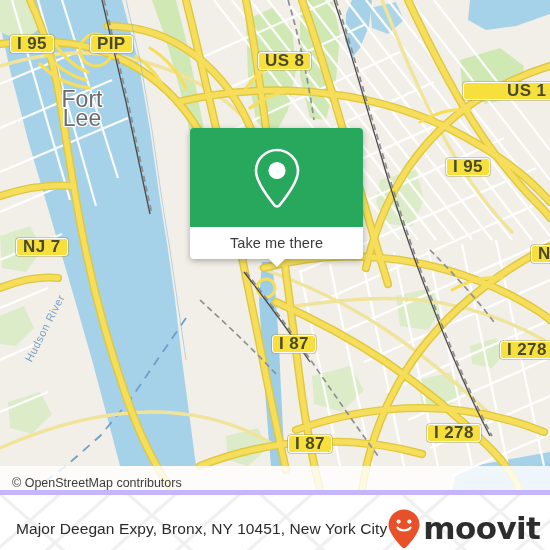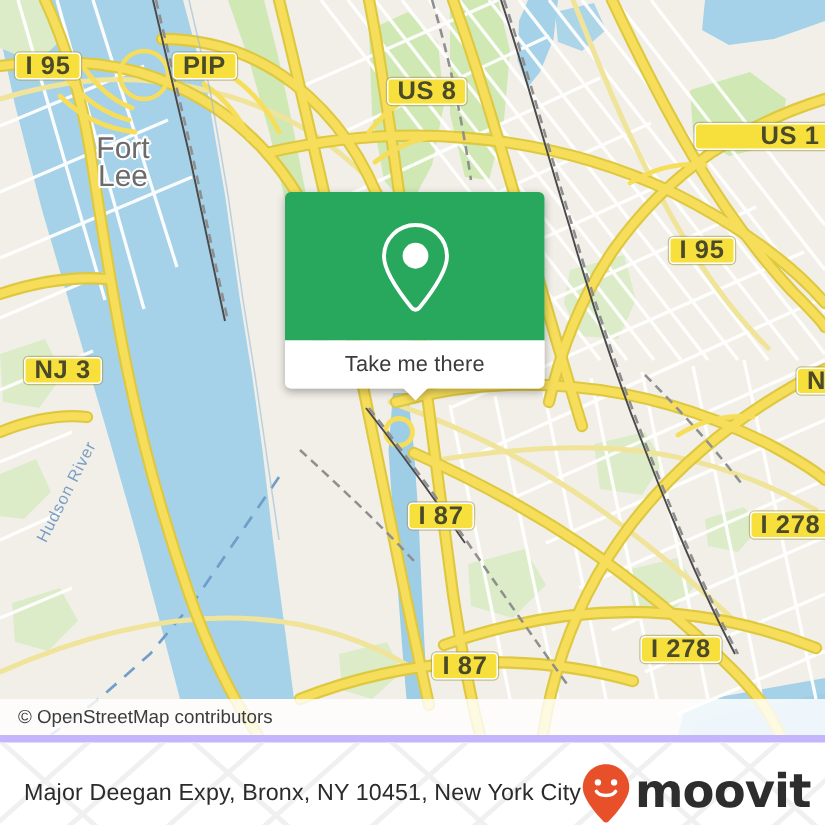--- a/index.html
+++ b/index.html
@@ -42,21 +42,21 @@
     line-height: 13px;
     white-space: nowrap;
     box-shadow: 0 0 0 0.8px rgba(160,150,60,0.55);
     font-family: "Liberation Sans", sans-serif;
   }
 
   
   .place-label {
     position: absolute;
     color: #6b6b6b;
-    font-size: 20px;
+    font-size: 23px;
     font-weight: normal;
     line-height: 19px;
     text-align: center;
     white-space: pre;
     text-shadow:
       1.4px 0 0 rgba(255,255,255,0.95), -1.4px 0 0 rgba(255,255,255,0.95),
       0 1.4px 0 rgba(255,255,255,0.95), 0 -1.4px 0 rgba(255,255,255,0.95),
       1px 1px 0 rgba(255,255,255,0.95), -1px -1px 0 rgba(255,255,255,0.95),
       1px -1px 0 rgba(255,255,255,0.95), -1px 1px 0 rgba(255,255,255,0.95);
     font-family: "Liberation Sans", sans-serif;
@@ -117,21 +117,21 @@
 
   
   .attribution {
     position: absolute;
     left: 0;
     top: 466px;
     width: 550px;
     height: 24px;
     background: rgba(255,255,255,0.82);
     display: flex;
-    align-items: center;
+    align-items: flex-end;
     z-index: 30;
   }
   .attribution span {
     color: #3c3c3c;
     font-size: 12.5px;
     padding-left: 12px;
     font-family: "Liberation Sans", sans-serif;
   }
 
   
@@ -354,25 +354,25 @@
           <path d="M 334,0 C 350,48 364,100 380,152 C 396,208 414,260 434,310 C 452,356 470,398 490,436"></path>
           <path d="M 102,0 C 110,34 118,68 126,102 C 134,140 142,178 150,214"></path>
           <path d="M 244,272 C 266,300 288,330 310,362"></path>
         </g>
 
         <path d="M 126,0 L 140,60 L 152,130 L 162,200 L 170,250 L 178,305 L 186,360" fill="none" stroke="#8fbcd8" stroke-width="1" opacity="0.6"></path>
       </g>
     </svg>
 
     <div class="shield" style="left:10px;  top:35px;">I 95</div>
-    <div class="shield" style="left:115px; top:35px;">PIP</div>
+    <div class="shield" style="left:90px; top:35px;">PIP</div>
     <div class="shield" style="left:258px; top:52px;">US 8</div>
     <div class="shield" style="left:463px; top:82px;padding-left:43px;">US 1</div>
     <div class="shield" style="left:446px; top:158px;">I 95</div>
-    <div class="shield" style="left:16px;  top:238px;">NJ 3</div>
+    <div class="shield" style="left:16px;  top:238px;">NJ 7</div>
     <div class="shield" style="left:531px; top:245px;">NY</div>
     <div class="shield" style="left:272px; top:335px;">I 87</div>
     <div class="shield" style="left:500px; top:341px;">I 278</div>
     <div class="shield" style="left:427px; top:424px;">I 278</div>
     <div class="shield" style="left:288px; top:435px;">I 87</div>
 
     <div class="place-label" style="left:40px; top:90px; width:84px;">Fort
 Lee</div>
 
     <div class="water-label" style="left:28px; top:355px; transform: rotate(-63deg); transform-origin: 0 50%;">Hudson River</div>

